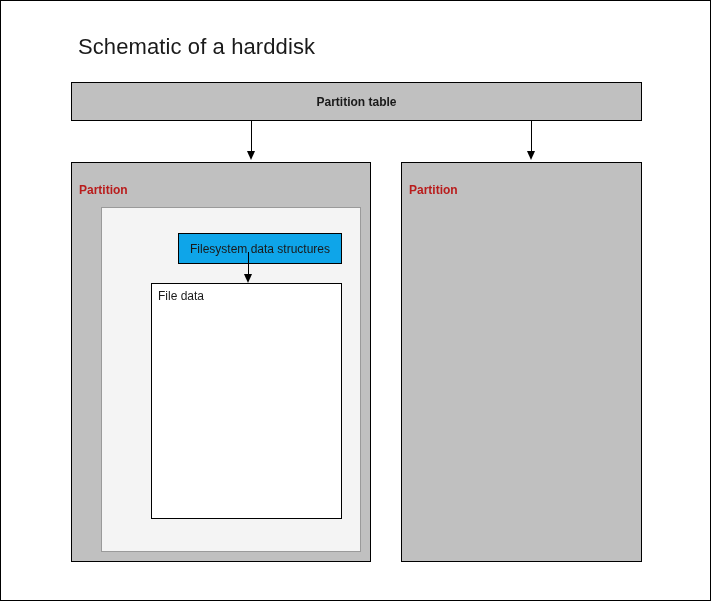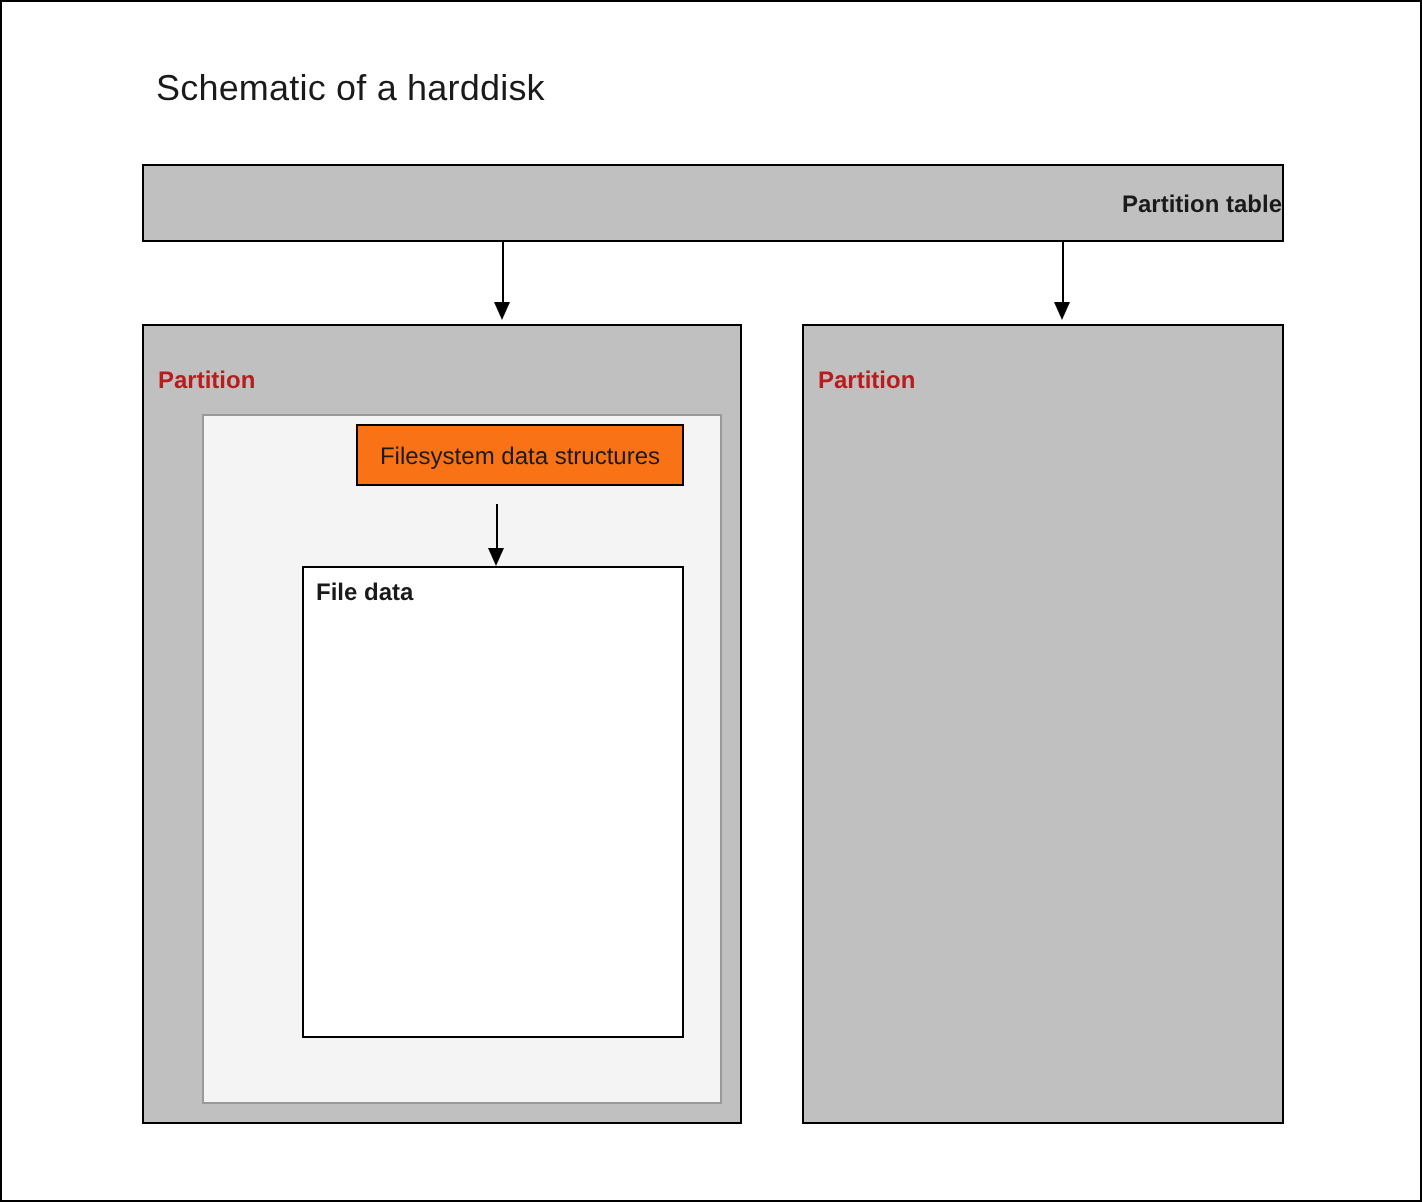--- a/index.html
+++ b/index.html
@@ -16,40 +16,40 @@
     height: 601px;
     background: #ffffff;
     border: 1px solid #000000;
     box-sizing: border-box;
     overflow: hidden;
   }
   .diagram-title {
     position: absolute;
     left: 77px;
     top: 33px;
-    font-size: 18px;
+    font-size: 22px;
     font-weight: 400;
     color: #1a1a1a;
     letter-spacing: 0.1px;
     white-space: nowrap;
   }
   .box {
     position: absolute;
     box-sizing: border-box;
   }
   .partition-table-box {
     left: 70px;
     top: 81px;
     width: 571px;
     height: 39px;
     background: #c0c0c0;
     border: 1px solid #000000;
     display: flex;
     align-items: center;
-    justify-content: flex-end;
+    justify-content: center;
   }
   .partition-table-label {
     font-size: 12px;
     font-weight: bold;
     color: #1a1a1a;
   }
   .partition-box {
     background: #c0c0c0;
     border: 1px solid #000000;
   }
@@ -79,24 +79,24 @@
     top: 206px;
     width: 260px;
     height: 345px;
     background: #f4f4f4;
     border: 1px solid #9a9a9a;
     box-sizing: border-box;
   }
   .fs-struct-box {
     position: absolute;
     left: 177px;
-    top: 211px;
+    top: 232px;
     width: 164px;
     height: 31px;
-    background: #f97316;
+    background: #0ea5e9;
     border: 1px solid #000000;
     box-sizing: border-box;
     display: flex;
     align-items: center;
     justify-content: center;
   }
   .fs-struct-label {
     font-size: 12px;
     font-weight: 400;
     color: #1a1a1a;
@@ -110,21 +110,21 @@
     height: 236px;
     background: #ffffff;
     border: 1px solid #000000;
     box-sizing: border-box;
   }
   .file-data-label {
     position: absolute;
     left: 6px;
     top: 5px;
     font-size: 12px;
-    font-weight: 700;
+    font-weight: 400;
     color: #1a1a1a;
   }
   .arrow {
     position: absolute;
     width: 1px;
     background: #000000;
   }
   .arrow::after {
     content: "";
     position: absolute;

